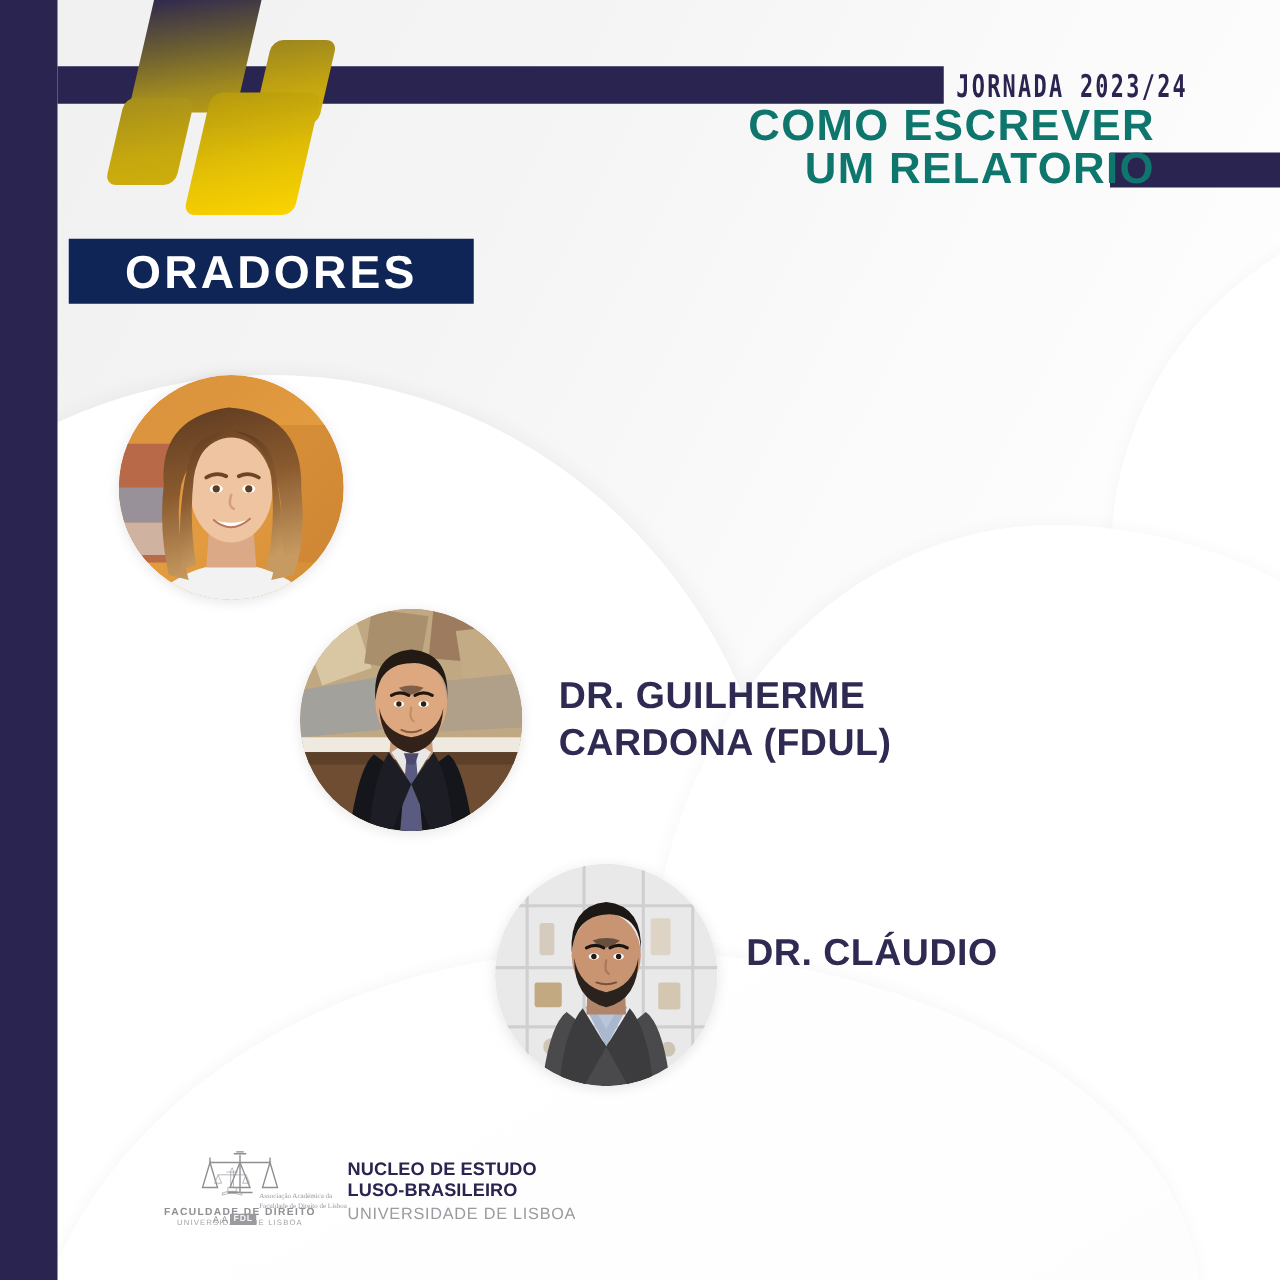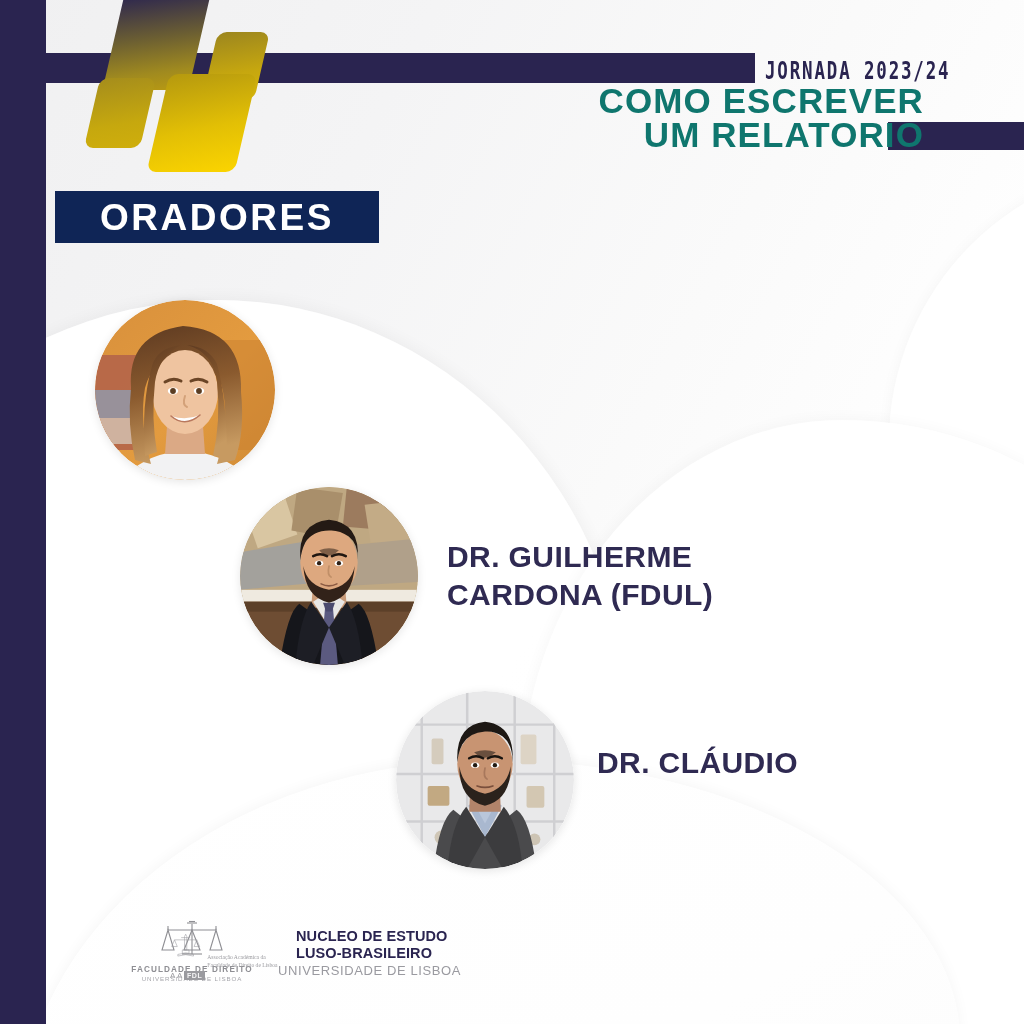--- a/index.html
+++ b/index.html
@@ -194,21 +194,21 @@
   .nelb-logo { position: absolute; left: 278px; top: 8px; display: flex; align-items: center; gap: 8px; }
   .nelb-word {
     font-size: 56px; font-weight: 700; letter-spacing: -2.5px;
     color: #2a2450; line-height: 52px;
     position: relative;
   }
   .nelb-word .ell { color: #f2c200; }
   .nelb-text { padding-top: 5px; }
   .nelb-t1, .nelb-t2 {
     font-size: 14.5px; font-weight: 700; letter-spacing: 0.1px;
-    color: #2a2450; line-height: 17px; margin-left: 18px;
+    color: #2a2450; line-height: 17px;
   }
   .nelb-t3 {
     font-size: 13px; font-weight: 400; letter-spacing: 0.6px;
     color: #9a9aa0; line-height: 16px; margin-top: 1px;
   }
 </style>
 </head>
 <body>
 
 <div id="poster">

